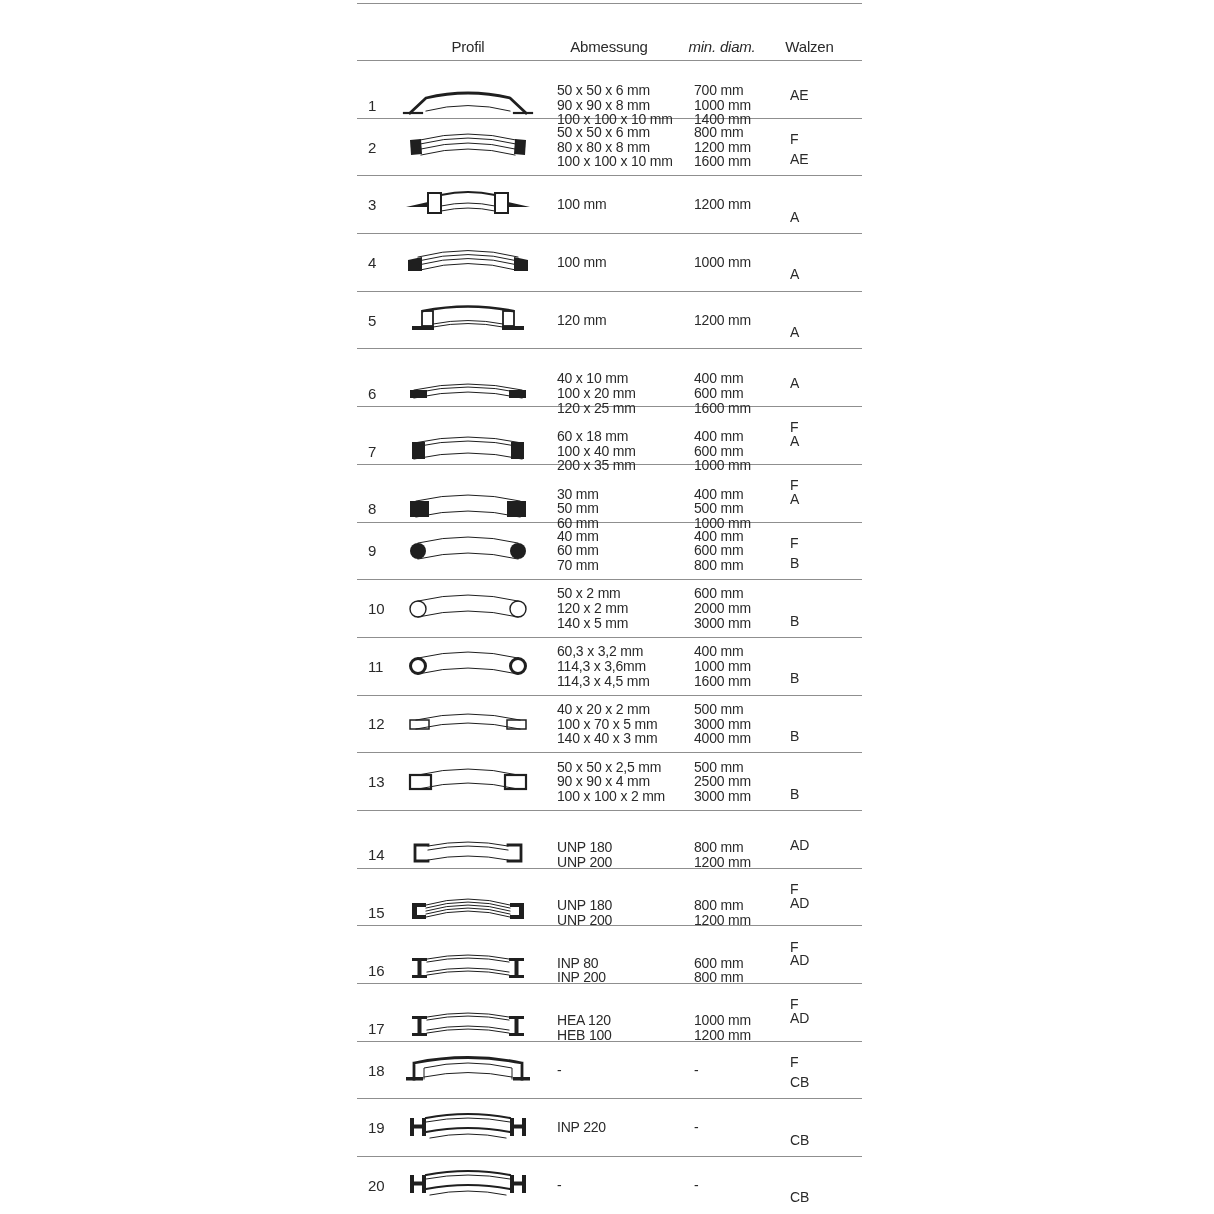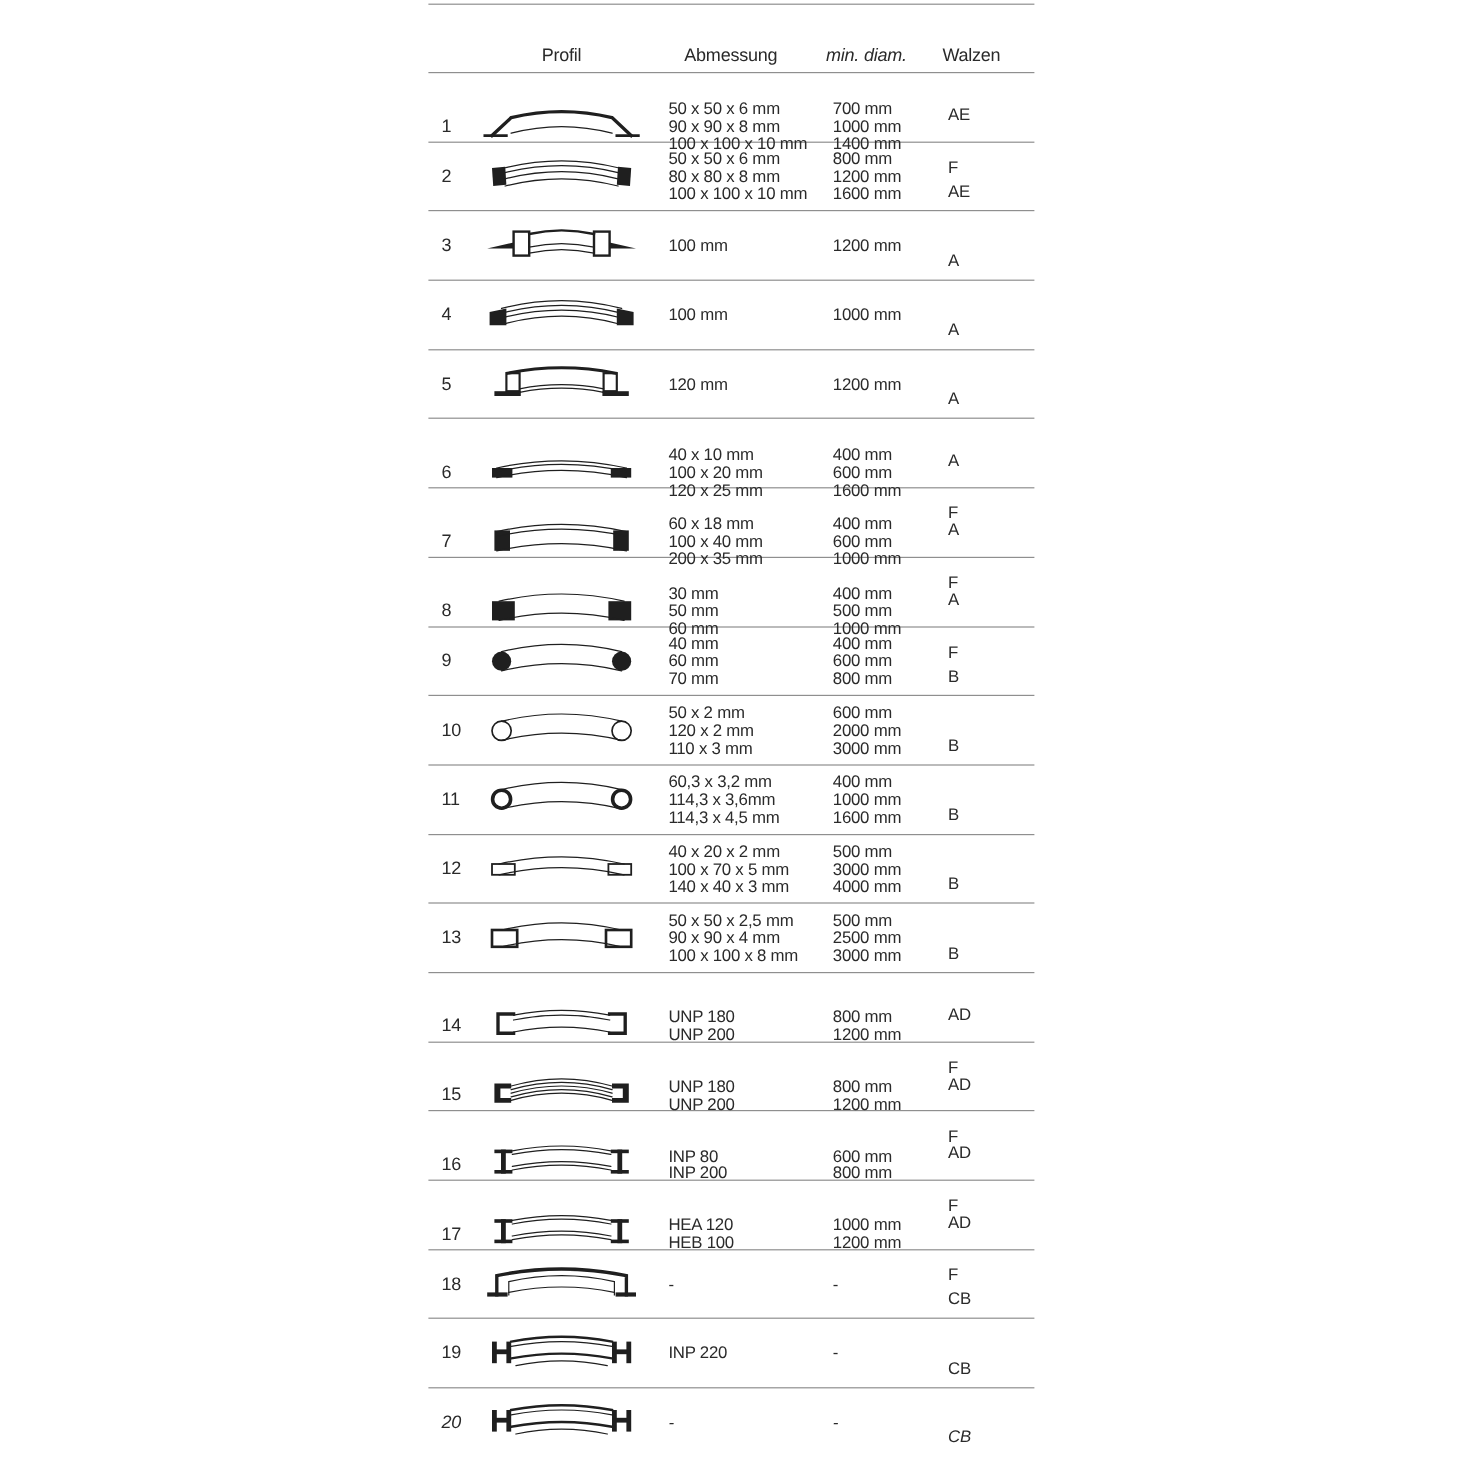--- a/index.html
+++ b/index.html
@@ -14,21 +14,21 @@
     border-top:1px solid #8f8f8f;
   }
   .thead,.trow{
     display:grid;
     grid-template-columns:40px 142px 140px 96px 87px;
     align-items:center;
     border-bottom:1px solid #8f8f8f;
   }
   .thead{height:56px;}
   .trow{height:56.7px;}
-  .trow.last{border-bottom:none;font-style:italic;}
+  .trow.last{border-bottom:none;}
   .c{font-size:14px;letter-spacing:-0.2px;}
   .c.num{padding-left:11px;font-size:15px;}
   .c.profil{display:flex;justify-content:center;align-items:center;}
   .c.abm{padding-left:18px;}
   .c.dia{padding-left:15px;}
   .c.wal{padding-left:15px;}
   .ln{line-height:14.7px;white-space:nowrap;}
   .wal .ln{line-height:19px;margin-top:25px;}
   .thead .c{font-size:15px;padding:0;text-align:center;margin-top:28px;}
   .thead .c.dia{padding-right:10px;font-style:italic;}
@@ -273,21 +273,21 @@
           <svg viewBox="0 0 132 40" width="132" height="40" class="profile">
             <circle cx="16" cy="20" r="8" fill="none" stroke="#1f1f1f" stroke-width="1.4"></circle>
             <circle cx="116" cy="20" r="8" fill="none" stroke="#1f1f1f" stroke-width="1.4"></circle>
             <path d="M16,12 Q66,0 116,12" fill="none" stroke="#1f1f1f" stroke-width="1" stroke-linecap="square"></path>
             <path d="M16,28 Q66,16 116,28" fill="none" stroke="#1f1f1f" stroke-width="1" stroke-linecap="square"></path>
           </svg>
         </div>
         <div class="c abm">
           <div class="ln">50 x 2 mm</div>
           <div class="ln">120 x 2 mm</div>
-          <div class="ln">110 x 3 mm</div>
+          <div class="ln">140 x 5 mm</div>
         </div>
         <div class="c dia">
           <div class="ln">600 mm</div>
           <div class="ln">2000 mm</div>
           <div class="ln">3000 mm</div>
         </div>
         <div class="c wal">
           <div class="ln">B</div>
         </div>
       </div>
@@ -345,21 +345,21 @@
           <svg viewBox="0 0 132 40" width="132" height="40" class="profile">
             <rect x="8" y="13" width="21" height="14" fill="none" stroke="#1f1f1f" stroke-width="2.2"></rect>
             <rect x="103" y="13" width="21" height="14" fill="none" stroke="#1f1f1f" stroke-width="2.2"></rect>
             <path d="M16,13 Q66,1 116,13" fill="none" stroke="#1f1f1f" stroke-width="1" stroke-linecap="square"></path>
             <path d="M16,27 Q66,15 116,27" fill="none" stroke="#1f1f1f" stroke-width="1" stroke-linecap="square"></path>
           </svg>
         </div>
         <div class="c abm">
           <div class="ln">50 x 50 x 2,5 mm</div>
           <div class="ln">90 x 90 x 4 mm</div>
-          <div class="ln">100 x 100 x 8 mm</div>
+          <div class="ln">100 x 100 x 2 mm</div>
         </div>
         <div class="c dia">
           <div class="ln">500 mm</div>
           <div class="ln">2500 mm</div>
           <div class="ln">3000 mm</div>
         </div>
         <div class="c wal">
           <div class="ln">B</div>
         </div>
       </div>

